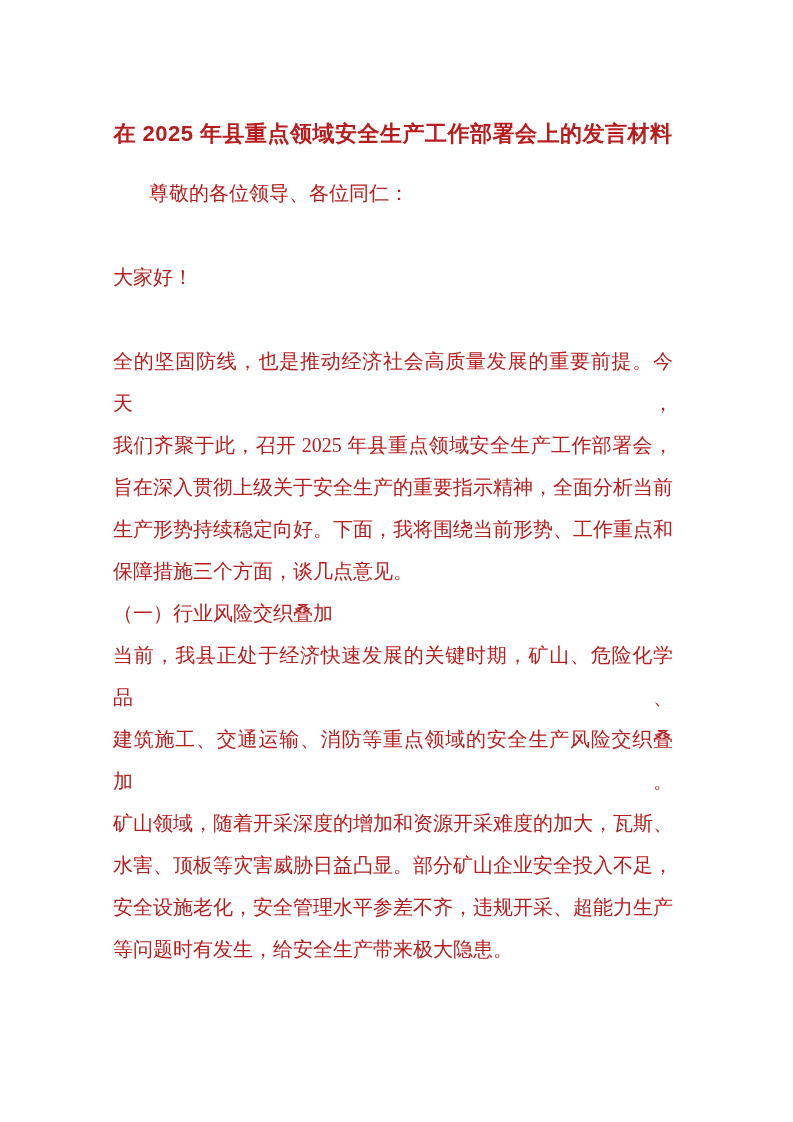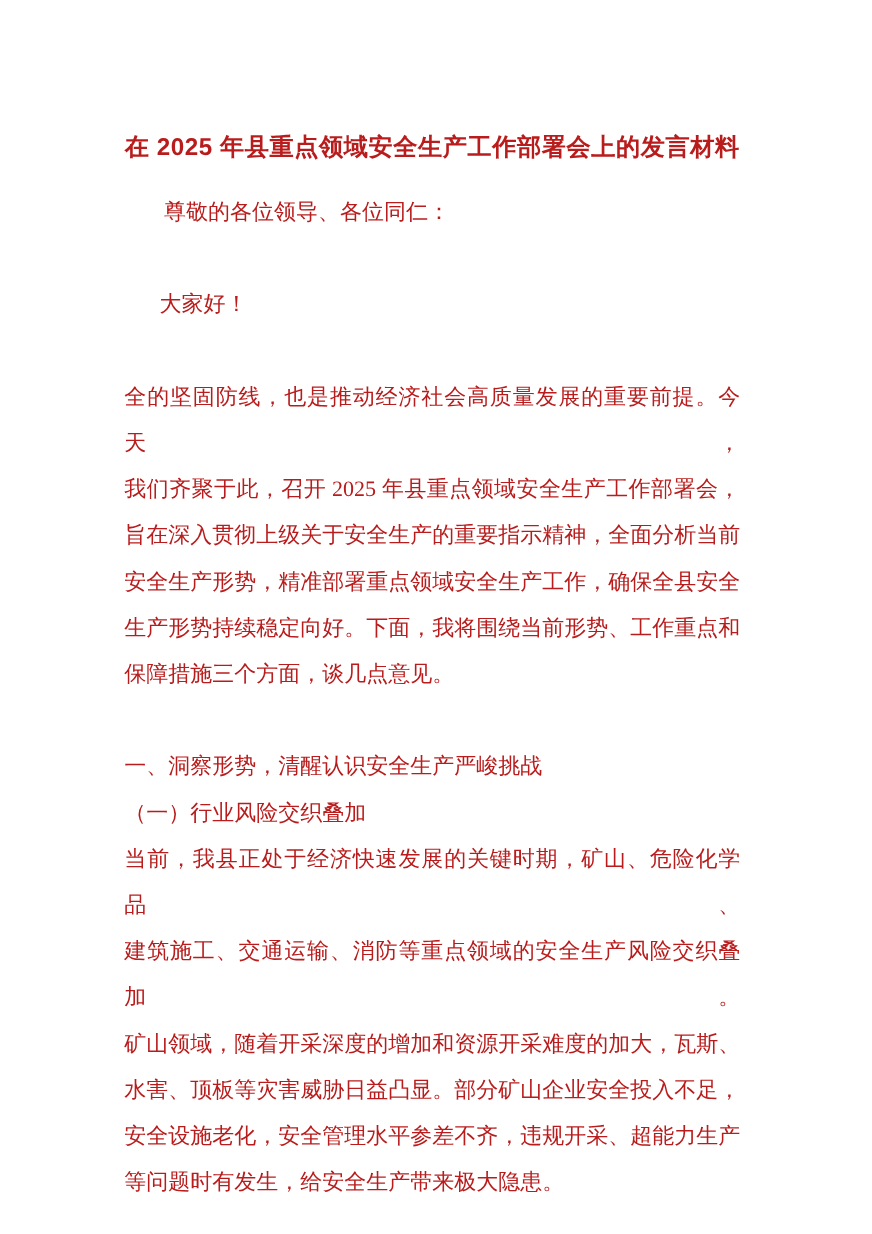--- a/index.html
+++ b/index.html
@@ -40,46 +40,44 @@
   .jline {
     text-align: justify;
     text-align-last: justify;
     white-space: normal;
   }
   .lastline {
     text-align: right;
     text-align-last: left;
   }
   .greeting      { margin-top: 20px; margin-left: 36px; }
-  .salutation    { margin-top: 42px; margin-left: 32px; }
+  .salutation    { margin-top: 42px; }
   .intro-para    { margin-top: 42px; }
   .section-head  { margin-top: 42px; }
 </style>
 </head>
 <body>
 
 <div class="page">
   <div class="content">
 
     <h1 class="doc-title">在 2025 年县重点领域安全生产工作部署会上的发言材料</h1>
 
     <div class="para-line greeting">尊敬的各位领导、各位同仁：</div>
 
     <div class="para-line salutation">大家好！</div>
 
     <div class="intro-para">
       <div class="para-line jline">全的坚固防线，也是推动经济社会高质量发展的重要前提。今天，</div>
       <div class="para-line jline">我们齐聚于此，召开 2025 年县重点领域安全生产工作部署会，</div>
       <div class="para-line jline">旨在深入贯彻上级关于安全生产的重要指示精神，全面分析当前</div>
-      <div class="para-line jline">安全生产形势，精准部署重点领域安全生产工作，确保全县安全</div>
       <div class="para-line jline">生产形势持续稳定向好。下面，我将围绕当前形势、工作重点和</div>
       <div class="para-line jline lastline">保障措施三个方面，谈几点意见。</div>
     </div>
 
-    <div class="para-line section-head">一、洞察形势，清醒认识安全生产严峻挑战</div>
 
     <div class="para-line">（一）行业风险交织叠加</div>
 
     <div>
       <div class="para-line jline">当前，我县正处于经济快速发展的关键时期，矿山、危险化学品、</div>
       <div class="para-line jline">建筑施工、交通运输、消防等重点领域的安全生产风险交织叠加。</div>
       <div class="para-line jline">矿山领域，随着开采深度的增加和资源开采难度的加大，瓦斯、</div>
       <div class="para-line jline">水害、顶板等灾害威胁日益凸显。部分矿山企业安全投入不足，</div>
       <div class="para-line jline">安全设施老化，安全管理水平参差不齐，违规开采、超能力生产</div>
       <div class="para-line jline lastline">等问题时有发生，给安全生产带来极大隐患。</div>

